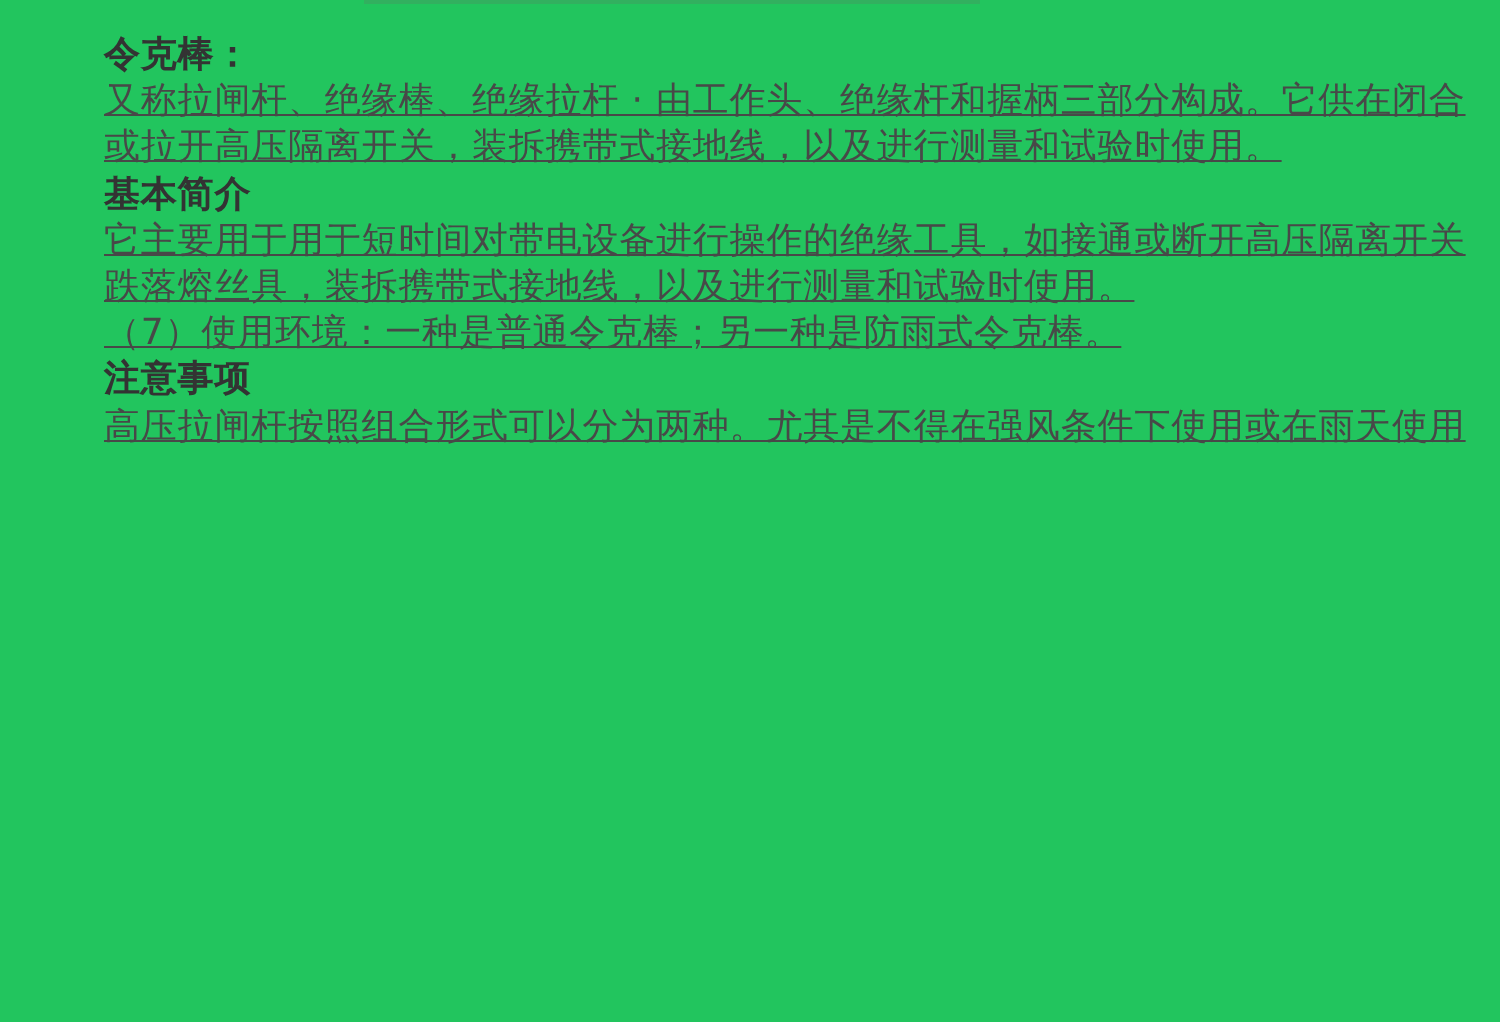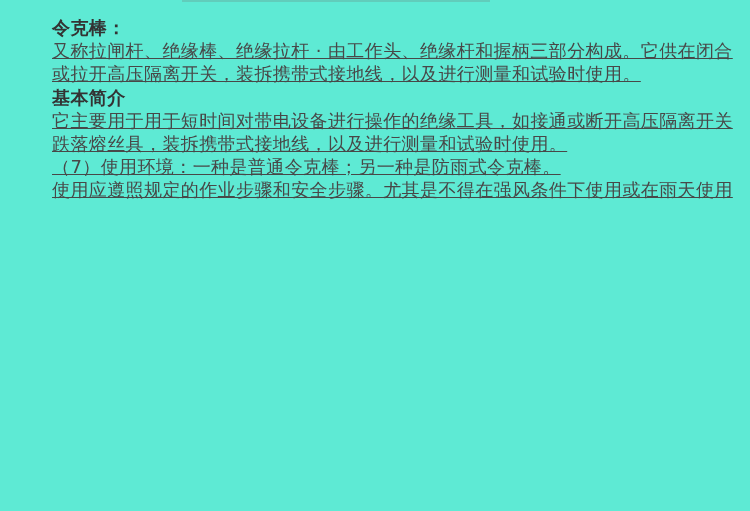--- a/index.html
+++ b/index.html
@@ -2,21 +2,21 @@
 <html><head>
 <meta charset="utf-8">
 <style>
   html, body { margin: 0; padding: 0; background: #ffffff; }
 
   .page {
     position: relative;
     width: 750px;
     height: 511px;
     box-sizing: border-box;
-    background: #5eead4;
+    background: #22c55e;
     padding: 16px 15px 0 52px;
     overflow: hidden;
     font-family: "DejaVu Sans", sans-serif;
     font-size: 18px;
     line-height: 23.2px;
     letter-spacing: 0.4px;
     color: #484848;
   }
 
   .top-remnant {
@@ -60,16 +60,17 @@
   <h2 class="section-heading">基本简介</h2>
 
 
 
   <p class="para">它主要用于用于短时间对带电设备进行操作的绝缘工具，如接通或断开高压隔离开关跌落熔丝具，装拆携带式接地线，以及进行测量和试验时使用。</p>
 
 
 
   <p class="para">（7）使用环境：一种是普通令克棒；另一种是防雨式令克棒。</p>
 
+  <h2 class="section-heading">注意事项</h2>
 
-  <p class="para">使用应遵照规定的作业步骤和安全步骤。尤其是不得在强风条件下使用或在雨天使用</p>
+  <p class="para">高压拉闸杆按照组合形式可以分为两种。尤其是不得在强风条件下使用或在雨天使用</p>
 
 </div>
 
 </body></html>

